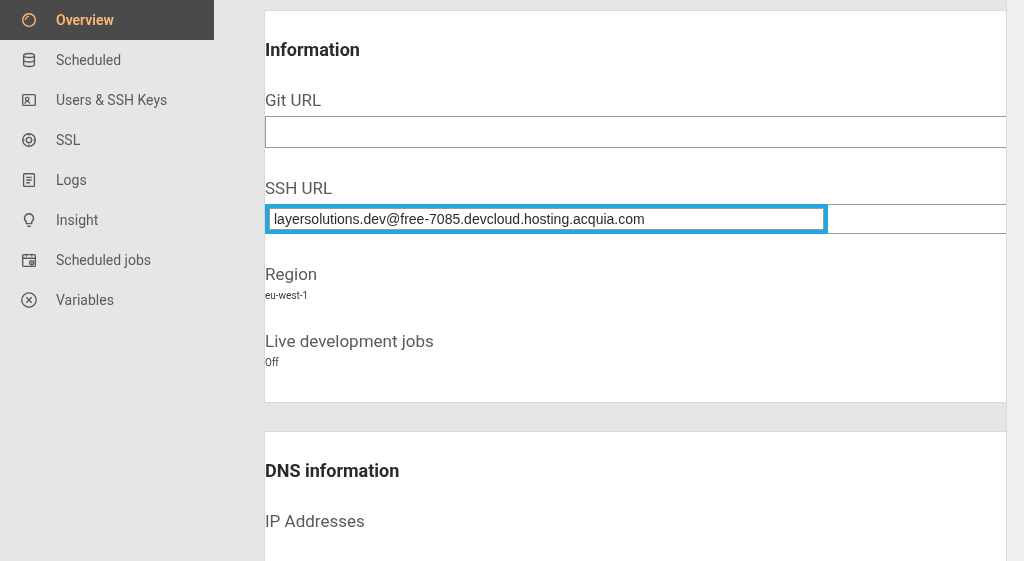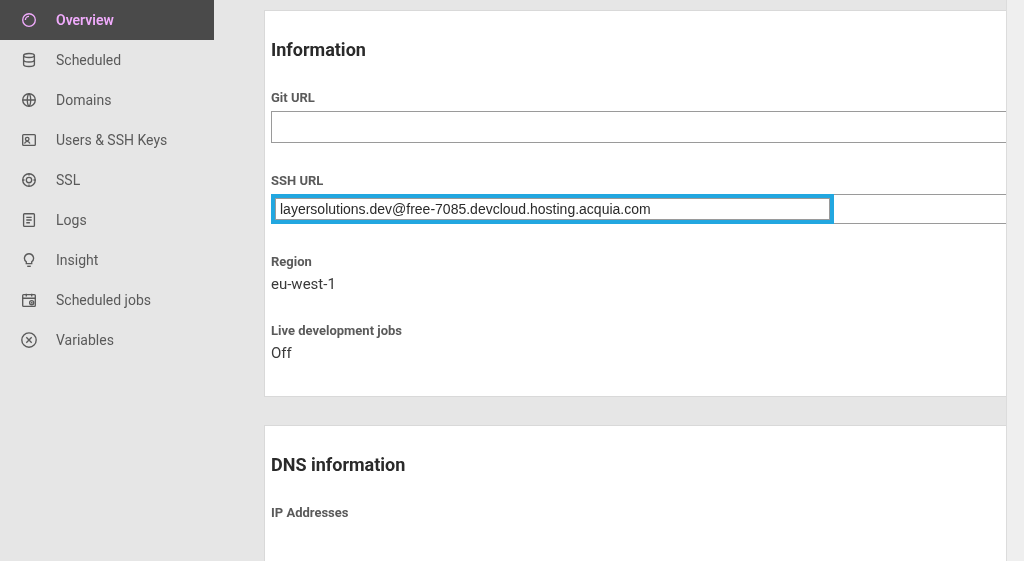--- a/index.html
+++ b/index.html
@@ -27,21 +27,21 @@
     display: flex;
     align-items: center;
     height: 40px;
     padding-left: 20px;
     color: #5a5a5a;
     cursor: pointer;
     gap: 18px;
   }
   .sidebar-item.active {
     background: #4a4a4a;
-    color: #f0abfc;
+    color: #fdba74;
     font-weight: 600;
   }
   .sidebar-item .icon {
     width: 18px;
     height: 18px;
     display: flex;
     align-items: center;
     justify-content: center;
     flex-shrink: 0;
   }
@@ -56,37 +56,35 @@
     overflow: hidden;
   }
   .panel {
     background: #fff;
     border: 1px solid #d9d9d9;
     border-right: none;
     padding: 28px 0 34px 0;
     margin-bottom: 28px;
   }
   .panel-inner {
-    padding-left: 6px;
   }
   .panel h2 {
     font-size: 18px;
     font-weight: 700;
     color: #2a2a2a;
     margin-bottom: 30px;
     padding-left: 0;
   }
   .field-group {
     margin-bottom: 30px;
   }
   .field-label {
-    font-size: 13px;
+    font-size: 17px;
     color: #5a5a5a;
     margin-bottom: 6px;
-    font-weight: bold;
   }
   .text-input {
     width: 100%;
     border: 1px solid #9a9a9a;
     padding: 6px 8px;
     font-size: 14px;
     height: 32px;
     background: #fff;
     color: #2a2a2a;
     border-right: none;
@@ -105,21 +103,21 @@
   }
   .scroll-track {
     position: absolute;
     right: 0; top: 0;
     width: 18px;
     height: 100%;
     background: #efefef;
     border-left: 1px solid #dcdcdc;
   }
   .static-value {
-    font-size: 15px;
+    font-size: 10px;
     color: #3a3a3a;
   }
   .ssh-row { display:flex; align-items:flex-start;border-radius:15px; }
   .ssh-full {
     flex:1;
     border-top:1px solid #9a9a9a;
     border-bottom:1px solid #9a9a9a;
     height:30px;
   }
 </style>
@@ -144,29 +142,20 @@
       <span class="icon">
         <svg viewBox="0 0 20 20" width="18" height="18">
             <ellipse cx="10" cy="5" rx="6" ry="2.2"></ellipse>
             <path d="M4 5v10c0 1.2 2.7 2.2 6 2.2s6-1 6-2.2V5"></path>
             <path d="M4 10c0 1.2 2.7 2.2 6 2.2s6-1 6-2.2"></path>
           </svg>
       </span>
       <span class="sidebar-item-label">Scheduled</span>
     </div>
 
-    <div class="sidebar-item">
-      <span class="icon">
-        <svg viewBox="0 0 20 20" width="18" height="18">
-            <circle cx="10" cy="10" r="7"></circle>
-            <path d="M3 10h14M10 3c2.5 2 2.5 12 0 14M10 3c-2.5 2-2.5 12 0 14"></path>
-          </svg>
-      </span>
-      <span class="sidebar-item-label">Domains</span>
-    </div>
 
     <div class="sidebar-item">
       <span class="icon">
         <svg viewBox="0 0 20 20" width="18" height="18">
             <rect x="3" y="4" width="14" height="12" rx="1"></rect>
             <circle cx="8" cy="9" r="2"></circle>
             <path d="M5 14c.6-1.6 2-2.4 3-2.4s2.4.8 3 2.4"></path>
           </svg>
       </span>
       <span class="sidebar-item-label">Users &amp; SSH Keys</span>

